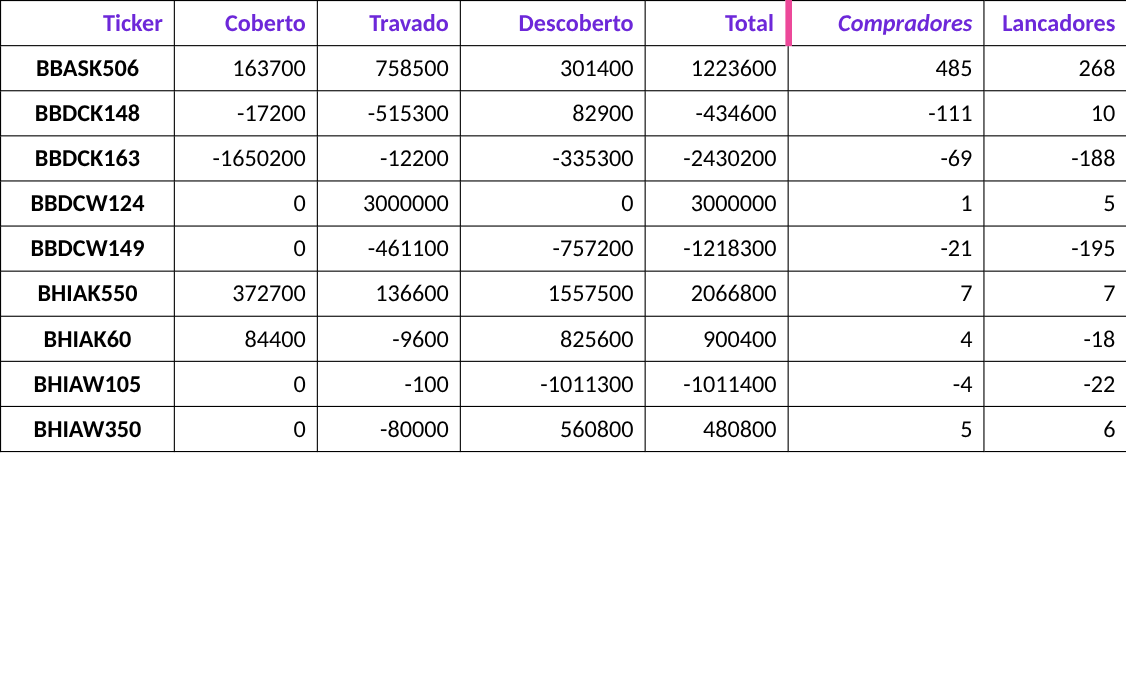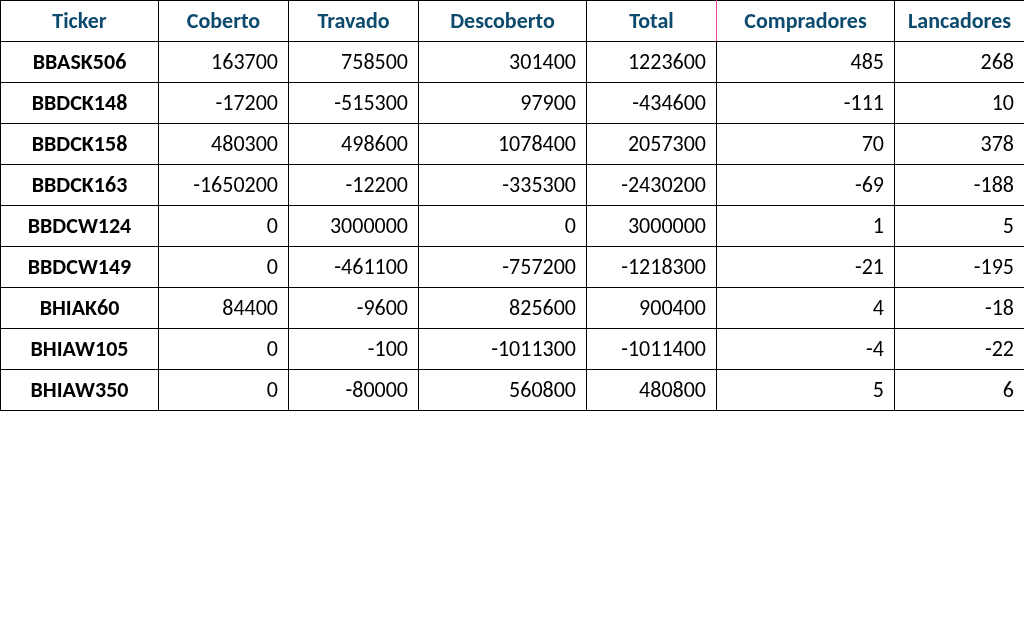--- a/index.html
+++ b/index.html
@@ -21,22 +21,22 @@
       border: 1px solid #000;
       padding: 4px 10px;
       font-size: 22px;
       height: 41px;
       line-height: 1.2;
       white-space: nowrap;
       overflow: hidden;
     }
     thead th {
       font-weight: 700;
-      text-align: center;
-      color: #0c4a6e;
+      text-align: right;
+      color: #6d28d9;
       border-top: 1px solid #000;
       border-bottom: 1px solid #000;
     }
     
     col.col-ticker { width: 158px; }
     col.col-coberto { width: 130px; }
     col.col-travado { width: 130px; }
     col.col-descoberto { width: 168px; }
     col.col-total { width: 130px; }
     col.col-compradores { width: 178px; }
@@ -45,22 +45,22 @@
     tbody td.ticker-cell {
       font-weight: 700;
       text-align: center;
       margin-left: 45px;
     }
     tbody td.num {
       text-align: right;
       color: #000;
     }
     
-    thead th:nth-child(5) { border-right: 1px solid #ec4899; }
-    thead th:nth-child(6) { border-right: 1px solid #000; }
+    thead th:nth-child(5) { border-right: 6px solid #ec4899; }
+    thead th:nth-child(6) { border-right: 1px solid #000; font-style: italic; }
   </style>
 </head>
 <body>
 
 <table>
   <colgroup>
     <col class="col-ticker">
     <col class="col-coberto">
     <col class="col-travado">
     <col class="col-descoberto">
@@ -86,33 +86,24 @@
         <td class="num">758500</td>
         <td class="num">301400</td>
         <td class="num">1223600</td>
         <td class="num">485</td>
         <td class="num">268</td>
       </tr>
       <tr>
         <td class="ticker-cell">BBDCK148</td>
         <td class="num">-17200</td>
         <td class="num">-515300</td>
-        <td class="num">97900</td>
+        <td class="num">82900</td>
         <td class="num">-434600</td>
         <td class="num">-111</td>
         <td class="num">10</td>
-      </tr>
-      <tr>
-        <td class="ticker-cell">BBDCK158</td>
-        <td class="num">480300</td>
-        <td class="num">498600</td>
-        <td class="num">1078400</td>
-        <td class="num">2057300</td>
-        <td class="num">70</td>
-        <td class="num">378</td>
       </tr>
       <tr>
         <td class="ticker-cell">BBDCK163</td>
         <td class="num">-1650200</td>
         <td class="num">-12200</td>
         <td class="num">-335300</td>
         <td class="num">-2430200</td>
         <td class="num">-69</td>
         <td class="num">-188</td>
       </tr>
@@ -126,20 +117,29 @@
         <td class="num">5</td>
       </tr>
       <tr>
         <td class="ticker-cell">BBDCW149</td>
         <td class="num">0</td>
         <td class="num">-461100</td>
         <td class="num">-757200</td>
         <td class="num">-1218300</td>
         <td class="num">-21</td>
         <td class="num">-195</td>
+      </tr>
+      <tr>
+        <td class="ticker-cell">BHIAK550</td>
+        <td class="num">372700</td>
+        <td class="num">136600</td>
+        <td class="num">1557500</td>
+        <td class="num">2066800</td>
+        <td class="num">7</td>
+        <td class="num">7</td>
       </tr>
       <tr>
         <td class="ticker-cell">BHIAK60</td>
         <td class="num">84400</td>
         <td class="num">-9600</td>
         <td class="num">825600</td>
         <td class="num">900400</td>
         <td class="num">4</td>
         <td class="num">-18</td>
       </tr>

